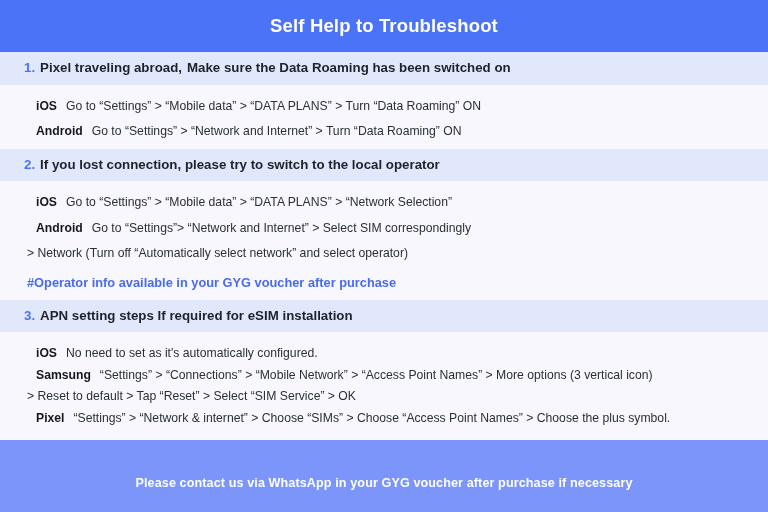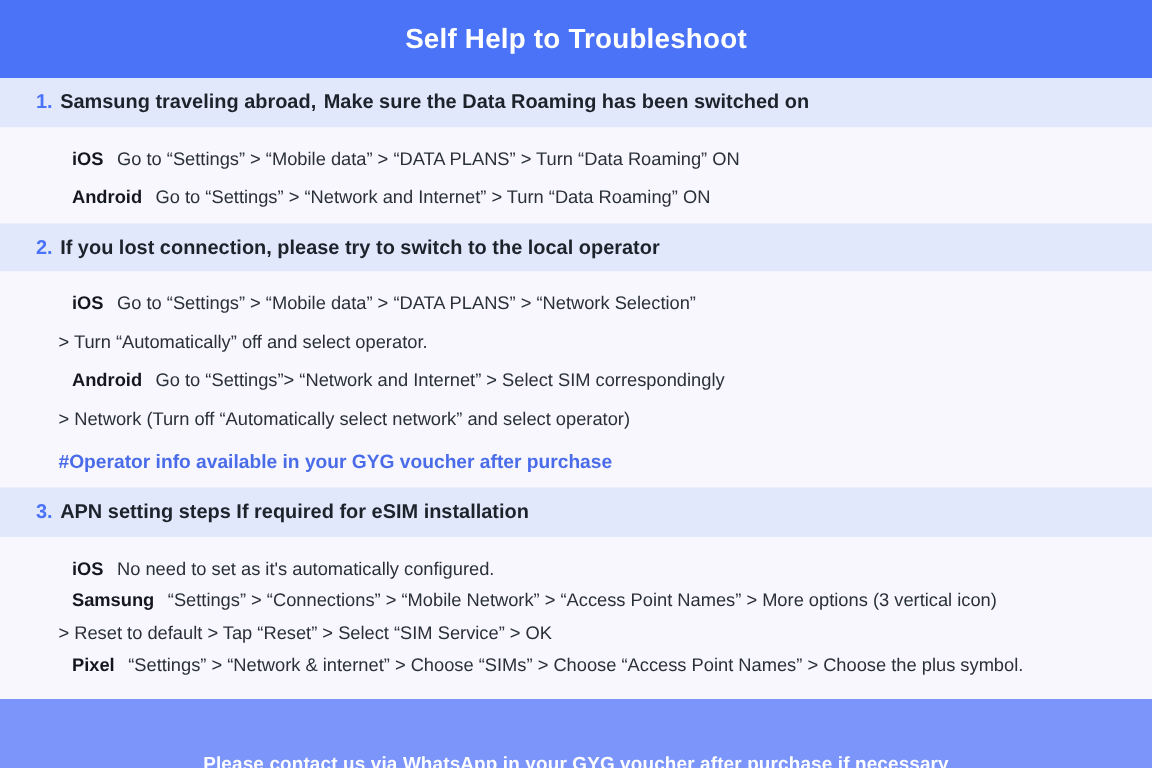--- a/index.html
+++ b/index.html
@@ -68,21 +68,21 @@
   }
   .section-head .rest {
     font-weight: 600;
     text-align: right;
   }
   .section-head.single .lead {
     font-weight: bold;
   }
 
   .section-body {
-    padding: 13px 0 9px 48px;
+    padding: 13px 0 9px 36px;
     background: #f7f7fd;
   }
   .line {
     font-size: 12.2px;
     line-height: 1.35;
     color: #2b3038;
     margin: 0 0 9px 0;
     white-space: nowrap;
   }
   .line:last-child { margin-bottom: 0; }
@@ -128,42 +128,39 @@
 <div class="page">
 
   <div class="title-bar">
     <div class="title">Self Help to Troubleshoot</div>
   </div>
 
   <div class="content">
 
     <div class="section-head">
       <span class="num">1.</span>
-      <span class="lead">Samsung traveling abroad,</span>
+      <span class="lead">Pixel traveling abroad,</span>
       <span class="rest">Make sure the Data Roaming has been switched on</span>
     </div>
     <div class="section-body">
       <p class="line">
         <span class="plat">iOS</span><span>Go to “Settings” &gt; “Mobile data” &gt; “DATA PLANS” &gt; Turn “Data Roaming” ON</span>
       </p>
       <p class="line">
         <span class="plat">Android</span><span>Go to “Settings” &gt; “Network and Internet” &gt; Turn “Data Roaming” ON</span>
       </p>
     </div>
 
     <div class="section-head single">
       <span class="num">2.</span>
       <span class="lead">If you lost connection, please try to switch to the local operator</span>
     </div>
     <div class="section-body">
       <p class="line">
         <span class="plat">iOS</span><span>Go to “Settings” &gt; “Mobile data” &gt; “DATA PLANS” &gt; “Network Selection”</span>
-      </p>
-      <p class="line cont">
-        <span>&gt; Turn “Automatically” off and select operator.</span>
       </p>
       <p class="line">
         <span class="plat">Android</span><span>Go to “Settings”&gt;  “Network and Internet” &gt; Select SIM correspondingly</span>
       </p>
       <p class="line cont">
         <span>&gt; Network (Turn off “Automatically select network” and select operator)</span>
       </p>
       <p class="line highlight cont">#Operator info available in your GYG voucher after purchase</p>
     </div>
 

